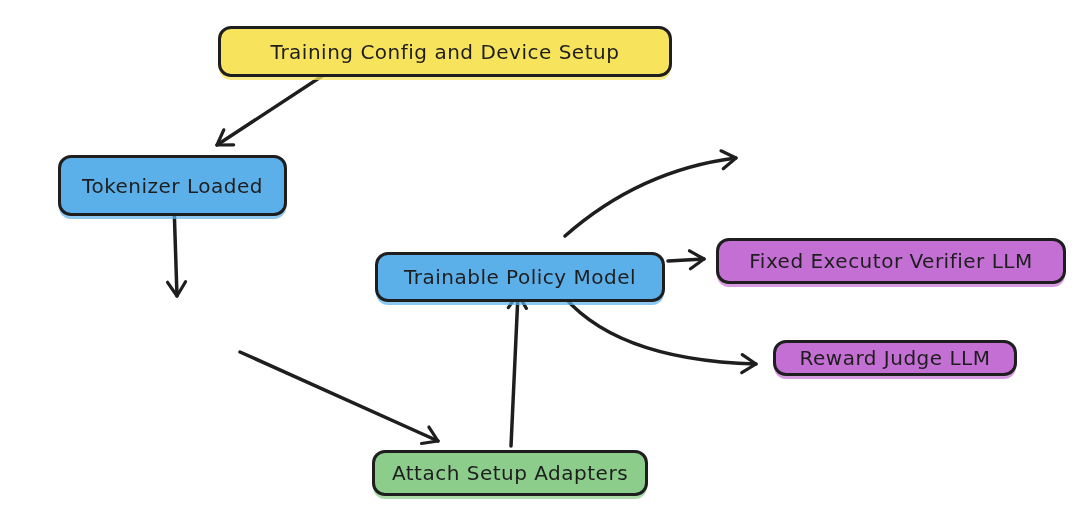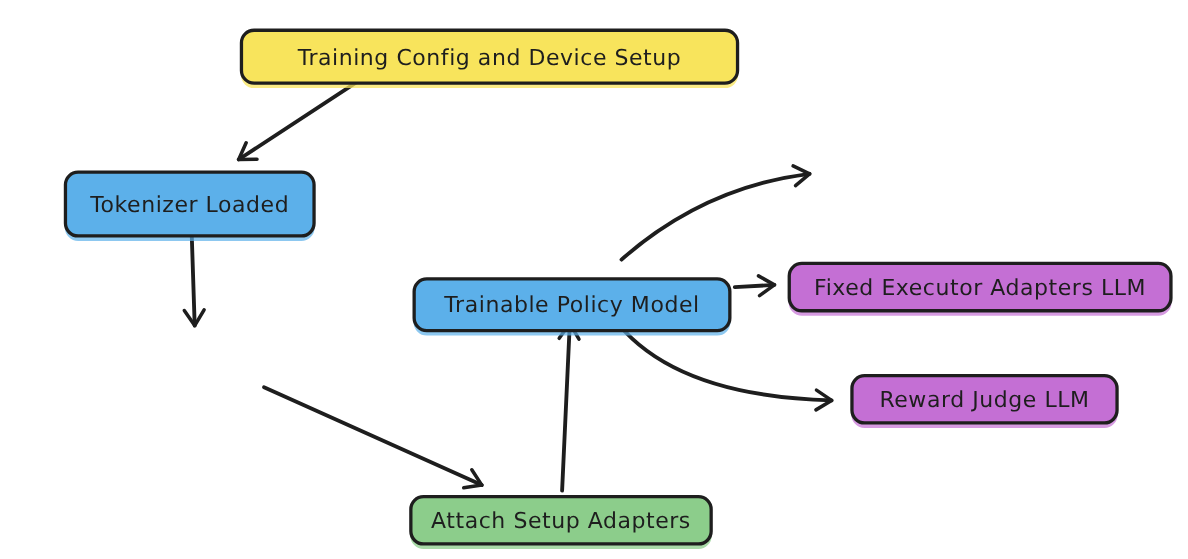--- a/index.html
+++ b/index.html
@@ -77,20 +77,20 @@
   <div class="node fill-green" style="left:372px; top:450px; width:276px; height:46px;">
     <span class="label">Attach Setup Adapters</span>
   </div>
 
   <div class="node fill-blue" style="left:375px; top:252px; width:290px; height:50px;">
     <span class="label">Trainable Policy Model</span>
   </div>
 
 
   <div class="node fill-purple" style="left:716px; top:238px; width:350px; height:46px;">
-    <span class="label">Fixed Executor Adapters LLM</span>
+    <span class="label">Fixed Executor Verifier LLM</span>
   </div>
 
-  <div class="node fill-purple" style="left:773px; top:340px; width:244px; height:46px;">
+  <div class="node fill-purple" style="left:773px; top:340px; width:244px; height:36px;">
     <span class="label">Reward Judge LLM</span>
   </div>
 
 </div>
 
 </body></html>

